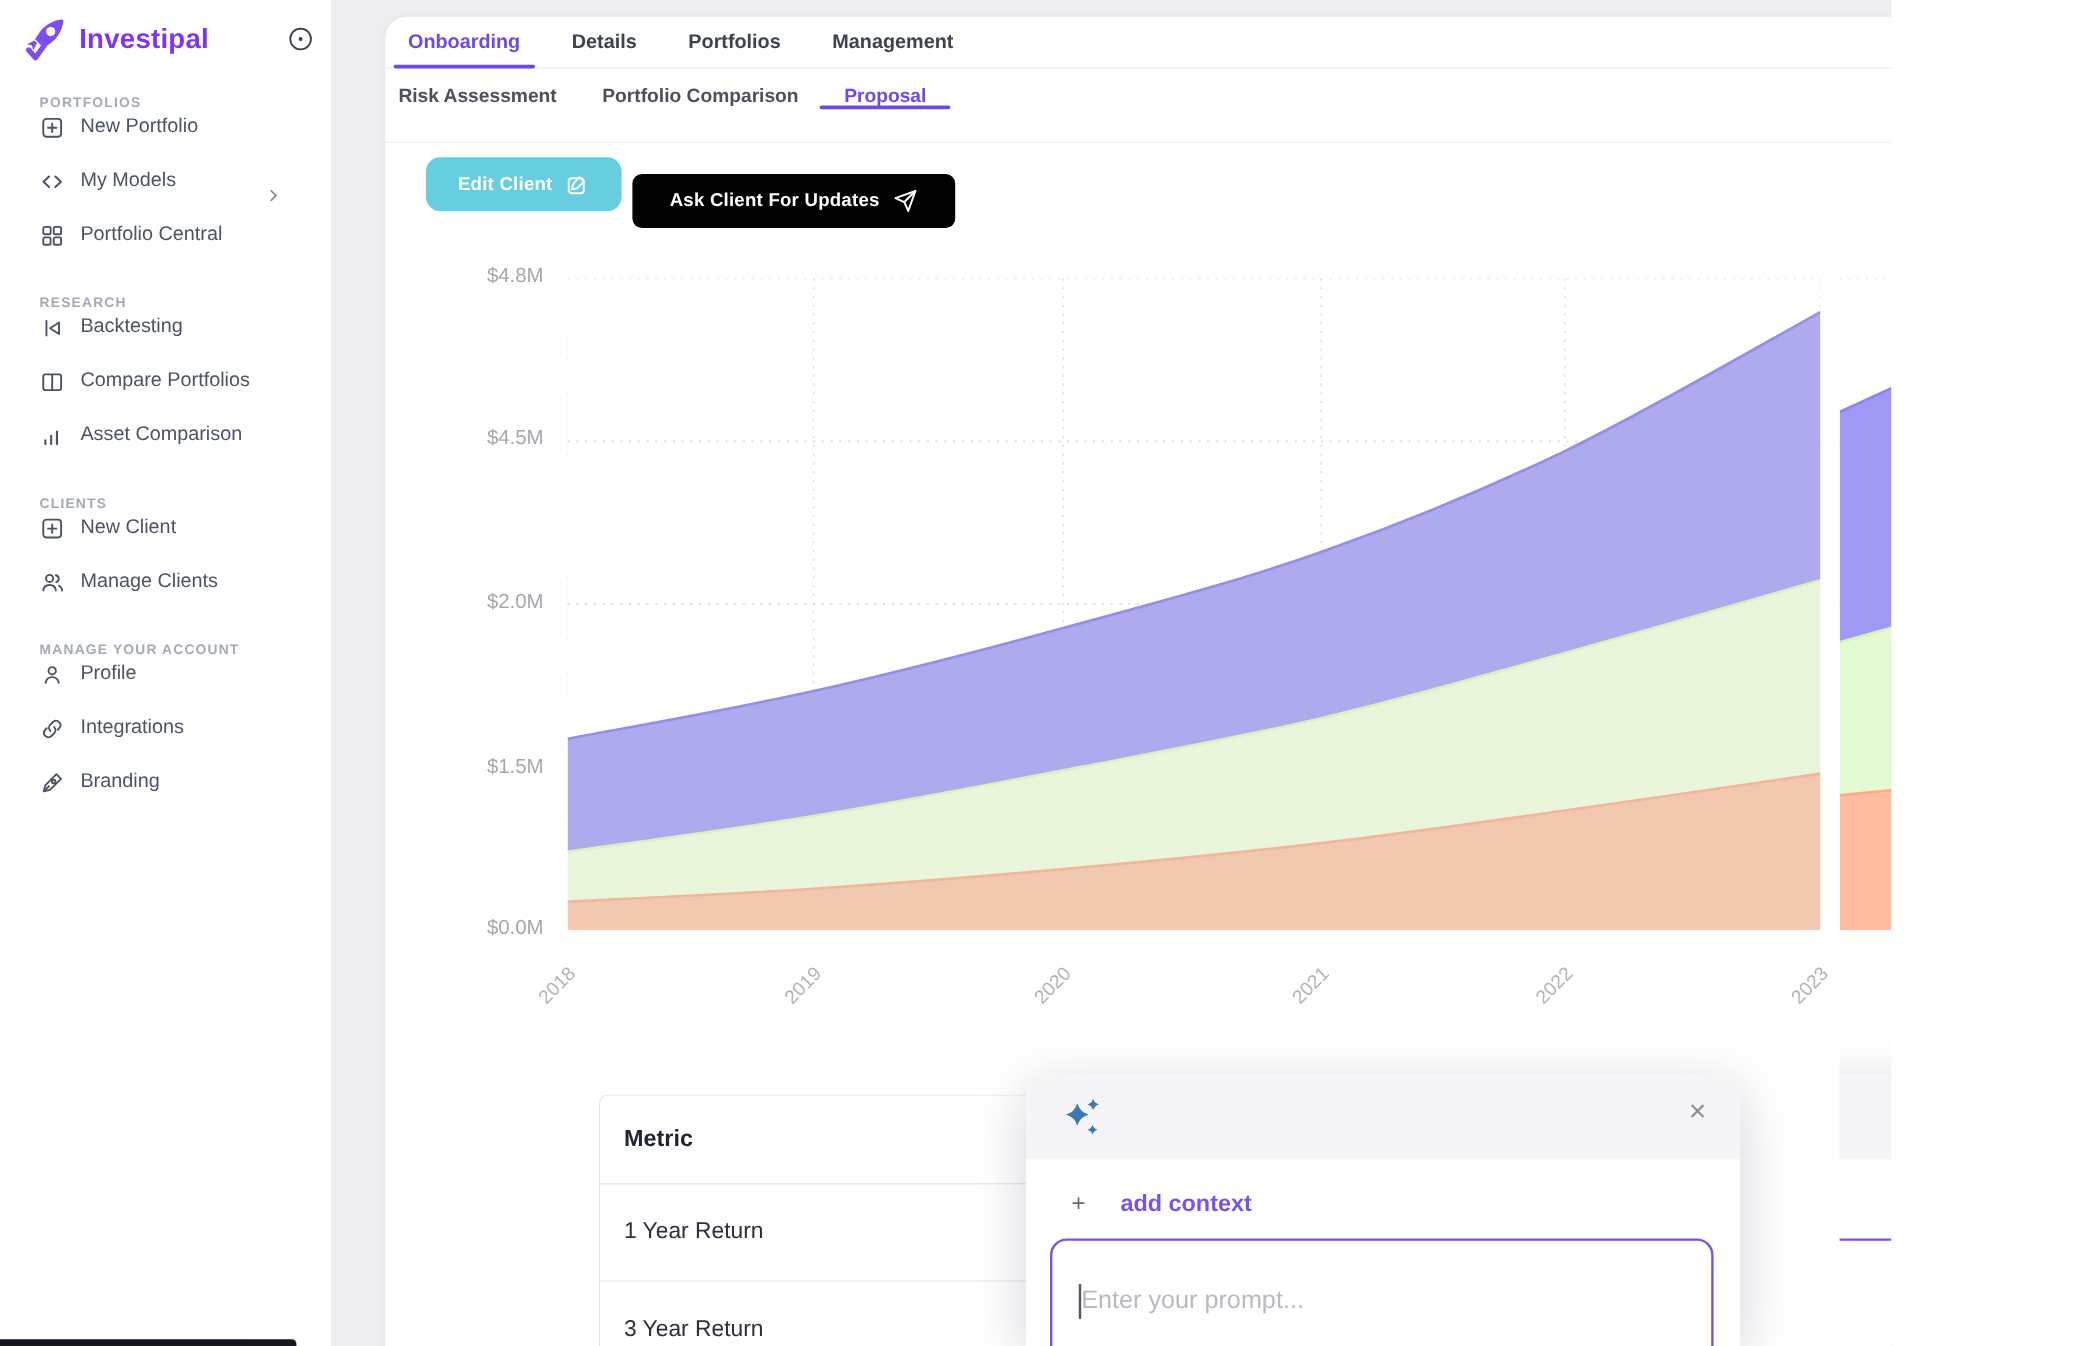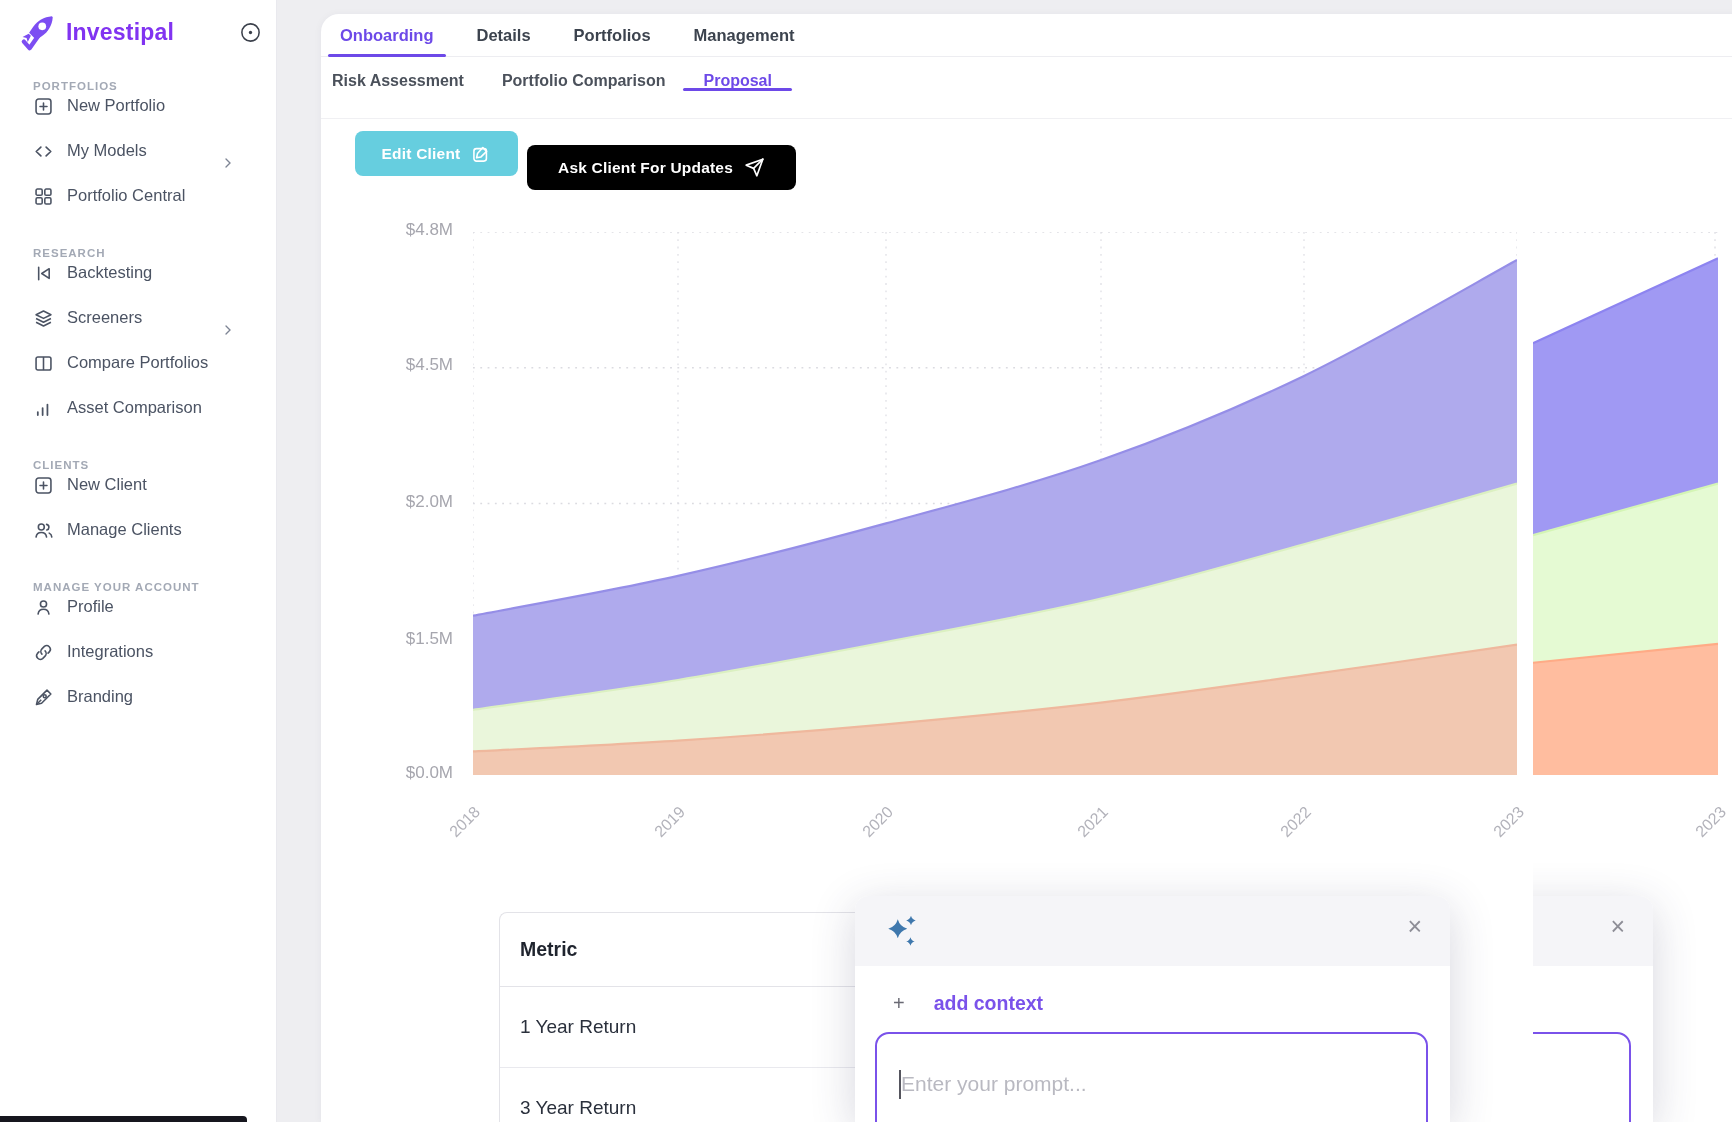--- a/index.html
+++ b/index.html
@@ -1,16 +1,16 @@
 <!DOCTYPE html>
 <html><head>
 <meta charset="utf-8">
 <style>
   html,body{margin:0;padding:0;background:#ffffff;font-family:"Liberation Sans",sans-serif;}
-  .page{position:relative;width:1732px;height:1122px;background:#eeeef1;overflow:hidden;}
+  .page{position:relative;width:1576px;height:1122px;background:#eeeef1;overflow:hidden;}
 
   
   .sidebar{position:absolute;left:0;top:0;width:276px;height:1122px;background:#fff;border-right:1px solid #e9e9ee;z-index:30;}
   .logo-row{display:flex;align-items:center;height:64px;padding:0 16px;position:relative;}
   .logo-ico{width:42px;height:46px;flex:0 0 auto;}
   .logo-txt{margin-left:8px;font-size:23px;font-weight:700;color:#8133f1;letter-spacing:.2px;}
   .collapse{position:absolute;right:14px;top:21px;width:23px;height:23px;cursor:pointer;}
   .sec-label{margin:16px 0 4px 33px;font-size:11.5px;font-weight:600;color:#a3a9b5;letter-spacing:1px;}
   .s-item{display:flex;height:45px;padding-left:33px;position:relative;cursor:pointer;color:#4b5363;}
   .s-ico{width:21px;height:21px;margin-right:13px;flex:0 0 auto;display:inline-flex;}
@@ -28,21 +28,21 @@
   .tab.active::after{content:'';position:absolute;left:-12px;right:-12px;bottom:-1px;height:3.5px;background:#6d49e8;border-radius:2px;}
 
   .subtabs{position:relative;display:flex;align-items:flex-start;height:46px;margin-top:15px;padding-left:11px;gap:38px;border-bottom:1px solid #f0f0f3;}
   .subtab{display:inline-flex;align-items:center;font-size:16px;font-weight:600;color:#4b515b;position:relative;cursor:pointer;}
   .subtab.active{color:#6d49e8;}
   .subtab.active::after{content:'';position:absolute;left:-20px;right:-20px;bottom:-1px;height:3.5px;background:#6d49e8;border-radius:2px;}
 
   .btn-row{position:absolute;left:0;top:117px;}
   .btn{display:inline-flex;align-items:center;justify-content:center;height:45px;border:none;border-radius:8px;color:#fff;font-size:15.5px;font-weight:600;font-family:inherit;letter-spacing:.2px;cursor:pointer;}
   .btn svg{margin-left:11px;}
-  .btn-teal{position:absolute;left:34px;top:0;width:163px;background:#66cedf;}
+  .btn-teal{position:absolute;left:34px;top:0;width:163px;background:#66cedf;border-radius:12px;}
   .btn-purple{position:absolute;left:206px;top:0;width:269px;background:#000000;margin-top:14px;}
 
   
   .ytick{position:absolute;left:40px;width:92px;text-align:right;font-size:17px;color:#a6a6ae;}
   #chart-main{position:absolute;left:152px;top:218px;opacity:.92;}
   #xticks{position:absolute;left:152px;top:799px;width:1044px;height:42px;}
   .xtick{position:absolute;width:48px;text-align:center;font-size:16px;color:#b2b2ba;transform:rotate(-45deg);}
 
   
   .mtable{position:absolute;left:178px;top:898px;width:940px;height:210px;border-top:1px solid #e3e3e8;border-left:1px solid #e3e3e8;border-top-left-radius:8px;background:#fff;}
@@ -124,33 +124,20 @@
 
     <div class="sec-label">RESEARCH</div>
     <div class="s-item">
       <span class="s-ico">
           <svg viewBox="0 0 24 24" fill="none" stroke="#4b5363" stroke-width="1.8" stroke-linecap="round" stroke-linejoin="round">
             <path d="M6.5 5v14"></path>
             <path d="M18.5 6.5L10 12l8.5 5.5z"></path>
           </svg>
         </span>
       <span class="s-lab">Backtesting</span>
-    </div>
-    <div class="s-item">
-      <span class="s-ico">
-          <svg viewBox="0 0 24 24" fill="none" stroke="#4b5363" stroke-width="1.8" stroke-linejoin="round">
-            <path d="M12 3.5l8.5 4.2L12 11.9 3.5 7.7z"></path>
-            <path d="M3.5 12l8.5 4.2 8.5-4.2"></path>
-            <path d="M3.5 16.3l8.5 4.2 8.5-4.2"></path>
-          </svg>
-        </span>
-      <span class="s-lab">Screeners</span>
-      <svg class="chev" viewBox="0 0 24 24" fill="none" stroke="#7d8494" stroke-width="2" stroke-linecap="round">
-          <path d="M9 6l6 6-6 6"></path>
-        </svg>
     </div>
     <div class="s-item">
       <span class="s-ico">
           <svg viewBox="0 0 24 24" fill="none" stroke="#4b5363" stroke-width="1.8">
             <rect x="3.5" y="4.5" width="17" height="15" rx="2"></rect>
             <path d="M12 4.5v15"></path>
           </svg>
         </span>
       <span class="s-lab">Compare Portfolios</span>
     </div>

